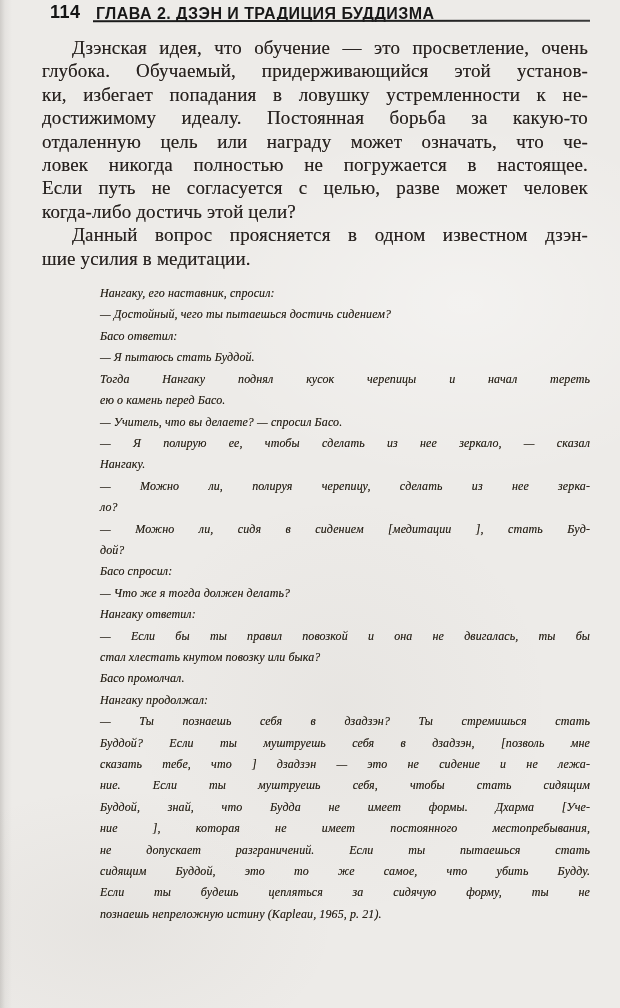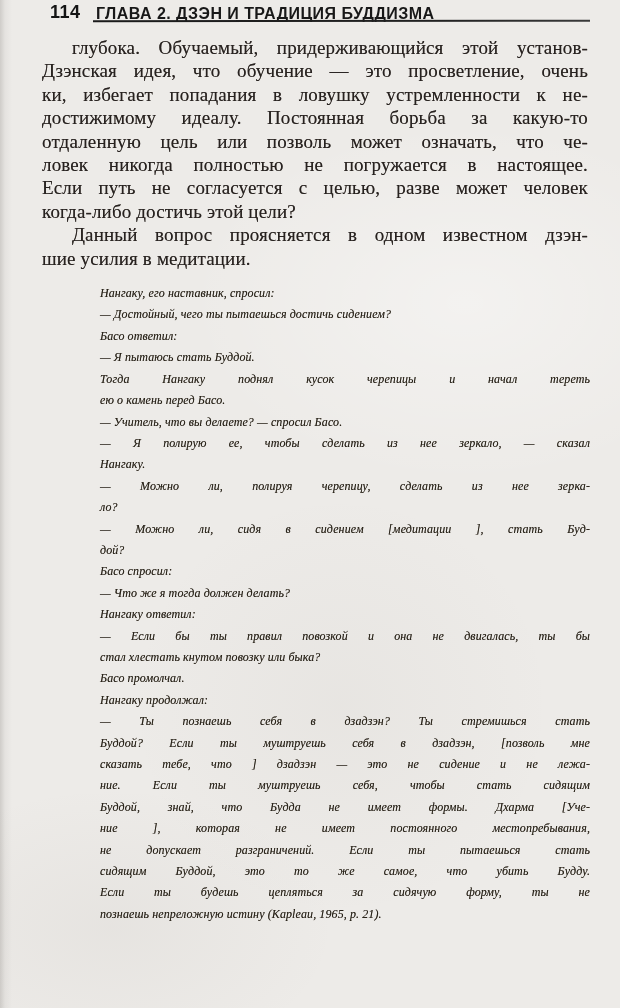--- a/index.html
+++ b/index.html
@@ -62,25 +62,25 @@
 
   <div id="page-header">
     <span id="page-number">114</span>
     <span id="chapter-title">ГЛАВА 2. ДЗЭН И ТРАДИЦИЯ БУДДИЗМА</span>
     <div id="header-rule"></div>
   </div>
 
   <div id="body-text">
     <div id="body-paragraphs">
         <div class="para indent">
+          <div class="line j">Дзэнская идея, что обучение — это просветление, очень</div>
           <div class="line j">глубока. Обучаемый, придерживающийся этой установ-</div>
-          <div class="line j">Дзэнская идея, что обучение — это просветление, очень</div>
           <div class="line j">ки, избегает попадания в ловушку устремленности к не-</div>
           <div class="line j">достижимому идеалу. Постоянная борьба за какую-то</div>
-          <div class="line j">отдаленную цель или позволь может означать, что че-</div>
+          <div class="line j">отдаленную цель или награду может означать, что че-</div>
           <div class="line j">ловек никогда полностью не погружается в настоящее.</div>
           <div class="line j">Если путь не согласуется с целью, разве может человек</div>
           <div class="line">когда-либо достичь этой цели?</div>
         </div>
         <div class="para indent">
           <div class="line j">Данный вопрос проясняется в одном известном дзэн-</div>
           <div class="line">шие усилия в медитации.</div>
         </div>
       </div>
     <div id="quote-block">

